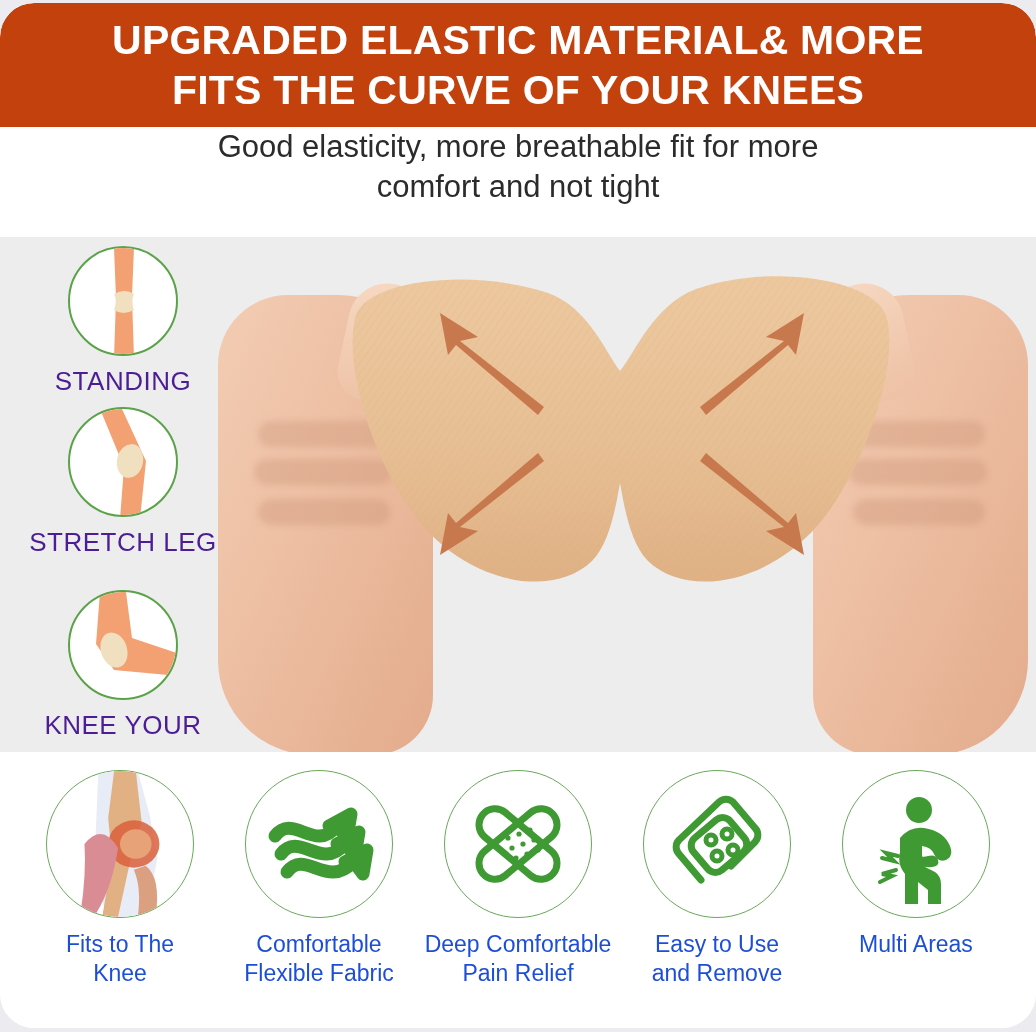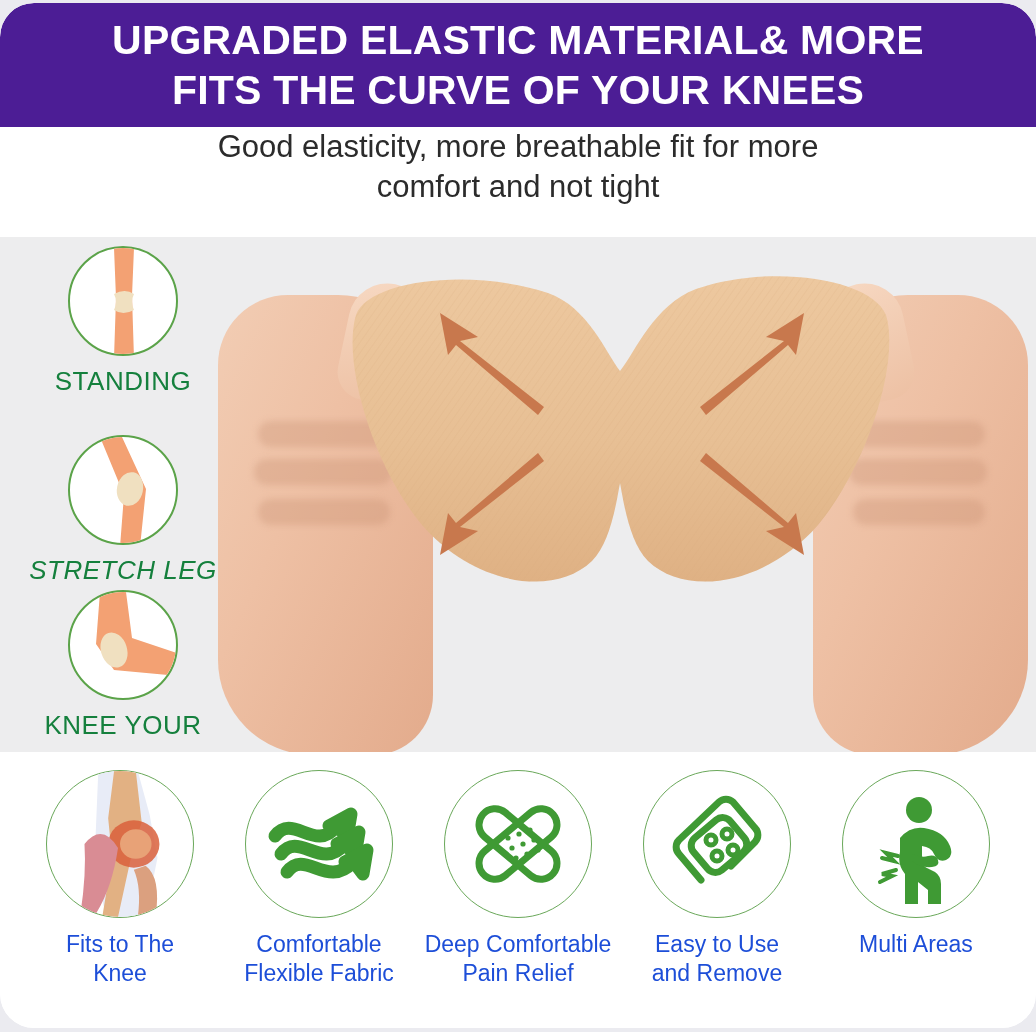--- a/index.html
+++ b/index.html
@@ -30,21 +30,21 @@
     overflow: hidden;
   }
 
   
   .banner {
     position: absolute;
     left: 0;
     top: 0;
     width: 1036px;
     height: 124px;
-    background: #4c1d95;
+    background: #c2410c;
     border-radius: 34px 34px 0 0;
     display: flex;
     align-items: center;
     justify-content: center;
   }
   .banner-title {
     color: #ffffff;
     font-size: 41px;
     line-height: 50px;
     font-weight: bold;
@@ -98,27 +98,27 @@
     margin: 0 auto;
     border-radius: 50%;
     background: #ffffff;
     border: 2px solid #5ba349;
     box-sizing: border-box;
     overflow: hidden;
     position: relative;
   }
   .pose-label {
     margin-top: 10px;
-    color: #15803d;
+    color: #4c1d95;
     font-size: 26px;
     letter-spacing: 0.5px;
     font-weight: normal;
   }
   .pose-0 { left: 8px; top: 9px; }
-  .pose-1 { left: 8px; top: 198px; font-style: italic; }
+  .pose-1 { left: 8px; top: 170px; }
   .pose-2 { left: 8px; top: 353px; }
 
   
   .photo {
     position: absolute;
     left: 200px;
     top: 0px;
     width: 836px;
     height: 515px;
     overflow: hidden;

